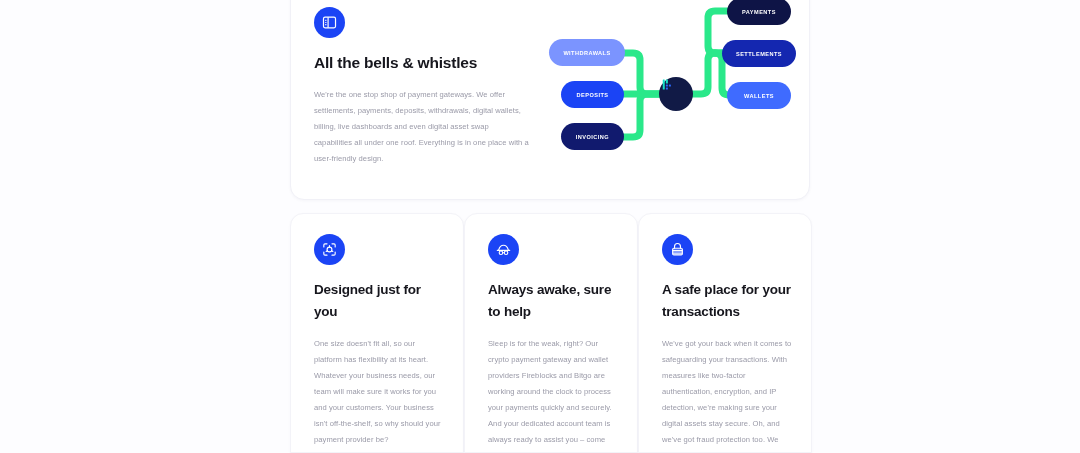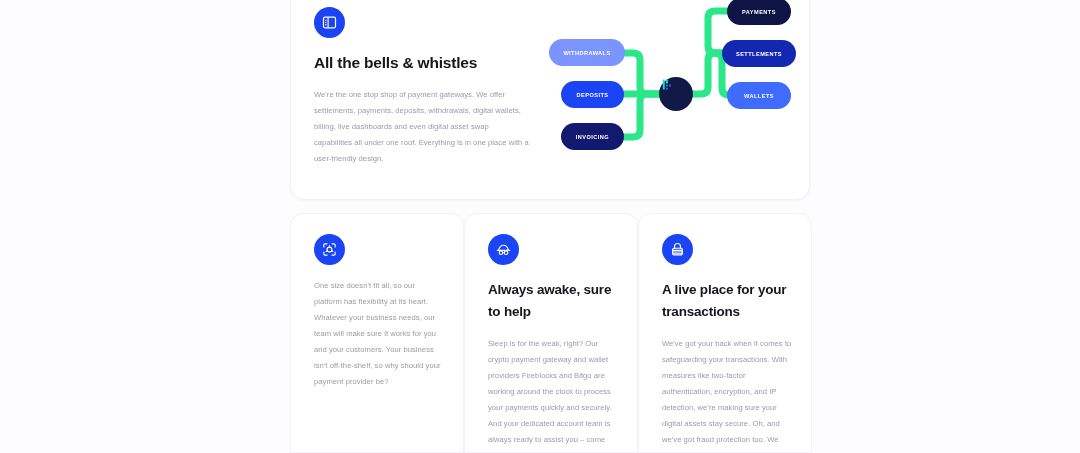--- a/index.html
+++ b/index.html
@@ -170,20 +170,21 @@
             <path d="M4 8.5 V5.6 A1.6 1.6 0 0 1 5.6 4 H8.5"></path>
             <path d="M15.5 4 H18.4 A1.6 1.6 0 0 1 20 5.6 V8.5"></path>
             <path d="M20 15.5 V18.4 A1.6 1.6 0 0 1 18.4 20 H15.5"></path>
             <path d="M8.5 20 H5.6 A1.6 1.6 0 0 1 4 18.4 V15.5"></path>
             <circle cx="12" cy="12" r="3.4"></circle>
             <line x1="12" y1="8.6" x2="12" y2="6.6"></line>
             <line x1="9" y1="13.8" x2="7.3" y2="14.8"></line>
             <line x1="15" y1="13.8" x2="16.7" y2="14.8"></line>
           </svg>
         </div>
+        <h2 class="head">Designed just for you</h2>
         <p class="body">One size doesn't fit all, so our platform has flexibility at its heart. Whatever your business needs, our team will make sure it works for you and your customers. Your business isn't off-the-shelf, so why should your payment provider be?</p>
       </div>
     </div>
 
     <div class="feature-card c1">
       <div class="feature-inner">
         <div class="icon-circle">
           <svg width="17" height="17" viewBox="0 0 24 24" fill="none" stroke="#ffffff" stroke-width="1.6" stroke-linecap="round">
             <path d="M5.2 12.6 C6.4 8.3 8 6 12 6 C16 6 17.6 8.3 18.8 12.6"></path>
             <line x1="3.2" y1="13.2" x2="20.8" y2="13.2"></line>
@@ -201,19 +202,19 @@
       <div class="feature-inner">
         <div class="icon-circle">
           <svg width="17" height="17" viewBox="0 0 24 24" fill="none" stroke="#ffffff" stroke-width="1.6" stroke-linecap="round">
             <path d="M7.8 10.2 V7.8 A4.2 4.2 0 0 1 16.2 7.8 V10.2"></path>
             <rect x="5.2" y="10.2" width="13.6" height="9.4" rx="1.6"></rect>
             <line x1="5.2" y1="13.2" x2="18.8" y2="13.2"></line>
             <line x1="5.2" y1="15.6" x2="18.8" y2="15.6"></line>
             <line x1="5.2" y1="18" x2="18.8" y2="18"></line>
           </svg>
         </div>
-        <h2 class="head">A live place for your transactions</h2>
+        <h2 class="head">A safe place for your transactions</h2>
         <p class="body">We've got your back when it comes to safeguarding your transactions. With measures like two-factor authentication, encryption, and IP detection, we're making sure your digital assets stay secure. Oh, and we've got fraud protection too. We even pay the pros to audit us for that extra layer of protection</p>
       </div>
     </div>
 
   </div>
 </div>
 
 </body></html>

